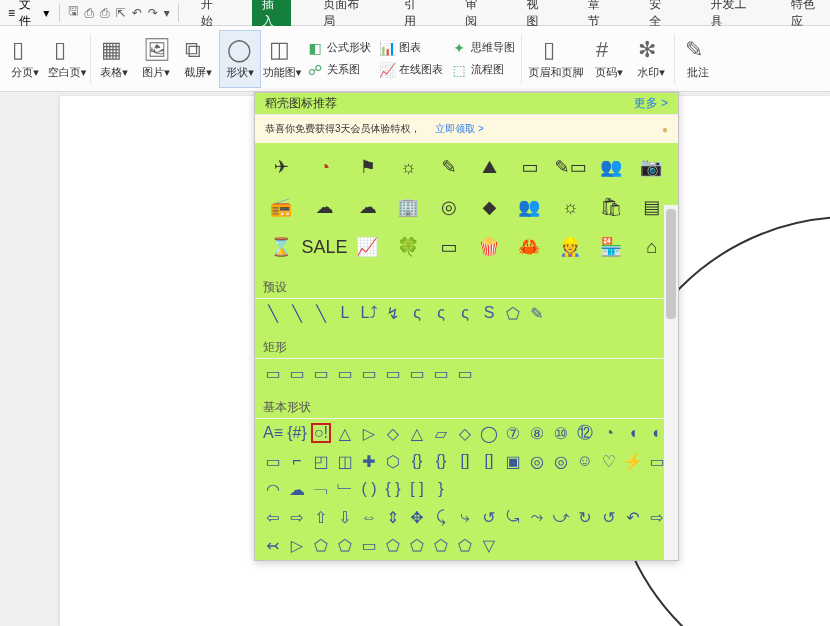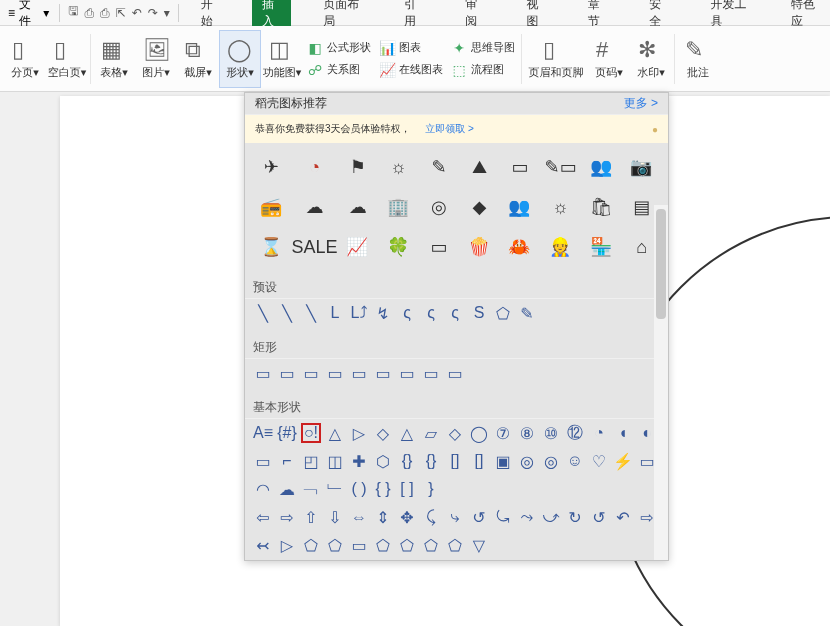--- a/index.html
+++ b/index.html
@@ -16,21 +16,21 @@
   .ribbon .big.active { background: #e6eef8; border: 1px solid #b8cff0; }
   .ribbon .vdiv { width: 1px; height: 50px; background: #e5e5e5; margin: 0 2px; }
   .ribbon .small-col { display: flex; flex-direction: column; gap: 2px; }
   .ribbon .small { display: flex; align-items: center; gap: 4px; font-size: 11px; color: #333; padding: 2px 4px; width: 72px; }
   .ic { display: inline-block; width: 16px; height: 16px; text-align: center; line-height: 16px; font-size: 14px; color: #4a6; }
   .big .ic-lg { width: 26px; height: 26px; line-height: 26px; font-size: 22px; color: #666; }
   .canvas-area { position: absolute; top: 92px; left: 0; right: 0; bottom: 0; background: #f0f0f0; }
   .page { position: absolute; left: 60px; top: 4px; width: 770px; height: 530px; background: #fff; box-shadow: 0 1px 4px rgba(0,0,0,.15); }
   .big-circle { position: absolute; right: -260px; top: 120px; width: 480px; height: 480px; border: 2px solid #333; border-radius: 50%; }
   
-  .shapes-panel { position: absolute; top: 92px; left: 244px; width: 425px; height: 469px; background: #e5e5e5; border: 1px solid #c4c4c4; box-shadow: 0 2px 8px rgba(0,0,0,.2); z-index: 10; font-size: 12px; color: #333; overflow: hidden; }
+  .shapes-panel { position: absolute; top: 92px; left: 254px; width: 425px; height: 469px; background: #bef264; border: 1px solid #c4c4c4; box-shadow: 0 2px 8px rgba(0,0,0,.2); z-index: 10; font-size: 12px; color: #333; overflow: hidden; }
   .sp-head { display: flex; justify-content: space-between; align-items: center; height: 22px; padding: 0 10px; border-bottom: 1px solid #eee; }
   .sp-head .more { color: #2c7be5; }
   .sp-promo { background: #fff8e1; height: 28px; display: flex; align-items: center; justify-content: space-between; padding: 0 10px; font-size: 10px; }
   .sp-promo .claim { color: #2c7be5; margin-left: 12px; }
   .sp-promo .close { color: #d6b56a; }
   .icon-grid { display: grid; grid-template-columns: repeat(10, 1fr); gap: 0; padding: 4px 6px 0 6px; }
   .icon-grid .cell { height: 40px; display: flex; align-items: center; justify-content: center; font-size: 18px; }
   .sect-label { padding: 4px 8px 2px 8px; color: #555; border-bottom: 1px solid #f0f0f0; margin-top: 8px; }
   .shape-row { display: flex; flex-wrap: wrap; gap: 4px; padding: 4px 8px; }
   .shape-row .sh { width: 20px; height: 20px; display: flex; align-items: center; justify-content: center; color: #3a5a9a; font-size: 16px; border: 1px solid transparent; }

